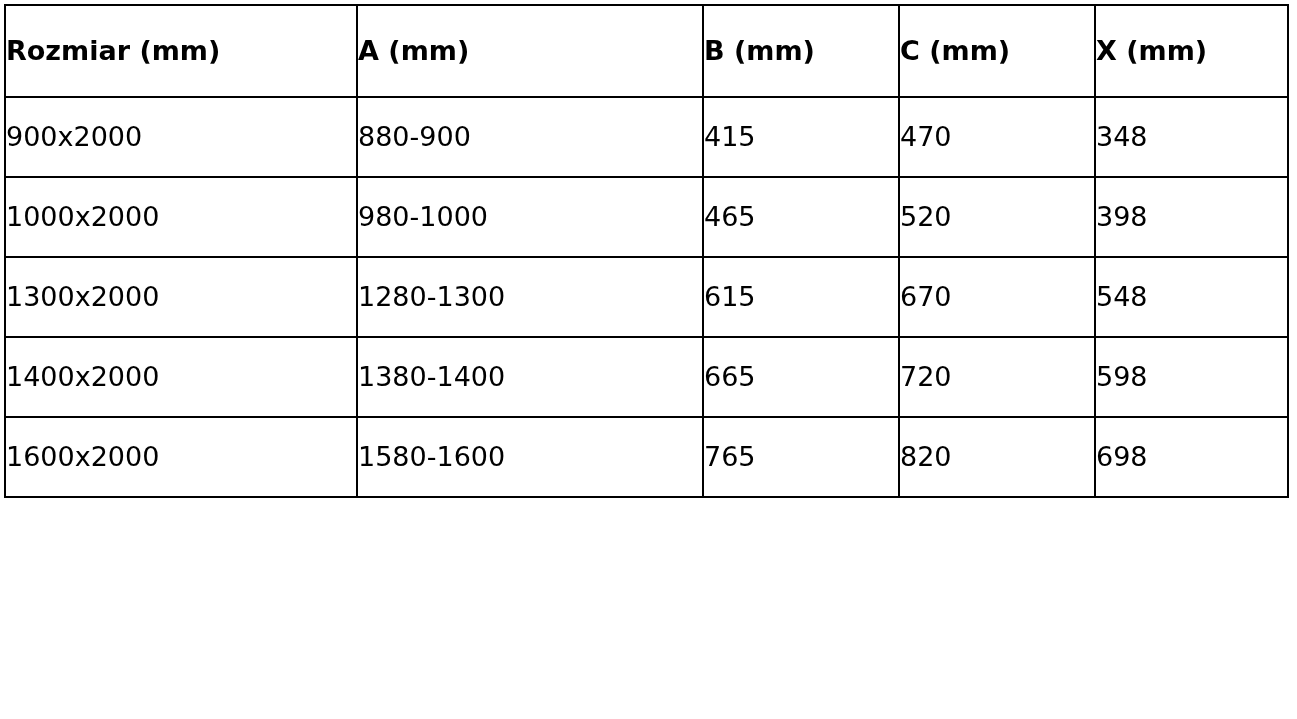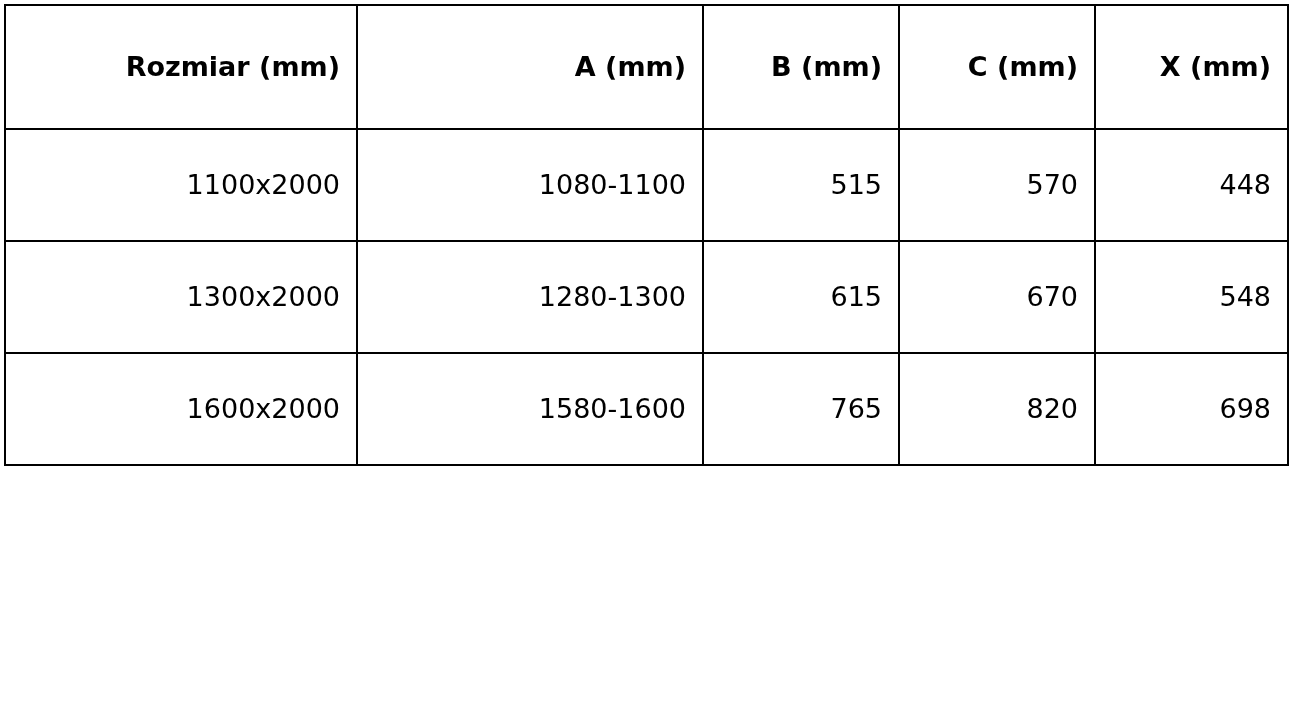--- a/index.html
+++ b/index.html
@@ -28,23 +28,23 @@
   }
   table.spec-table col.c0 { width: 352px; }
   table.spec-table col.c1 { width: 346px; }
   table.spec-table col.c2 { width: 196px; }
   table.spec-table col.c3 { width: 196px; }
   table.spec-table col.c4 { width: 193px; }
 
   table.spec-table th,
   table.spec-table td {
     border: 2px solid #000000;
-    text-align: right;
+    text-align: left;
     vertical-align: middle;
-    padding: 16px;
+    padding: 0;
     height: 78px;
     font-size: 27px;
     line-height: 1.1;
   }
   table.spec-table thead th {
     font-weight: bold;
     height: 90px;
     font-size: 27px;
   }
   table.spec-table tbody td {
@@ -70,32 +70,46 @@
       <tr>
         <th>Rozmiar (mm)</th>
         <th>A (mm)</th>
         <th>B (mm)</th>
         <th>C (mm)</th>
         <th>X (mm)</th>
       </tr>
     </thead>
     <tbody>
       <tr>
-        <td>1100x2000</td>
-        <td>1080-1100</td>
-        <td>515</td>
-        <td>570</td>
-        <td>448</td>
+        <td>900x2000</td>
+        <td>880-900</td>
+        <td>415</td>
+        <td>470</td>
+        <td>348</td>
+      </tr>
+      <tr>
+        <td>1000x2000</td>
+        <td>980-1000</td>
+        <td>465</td>
+        <td>520</td>
+        <td>398</td>
       </tr>
       <tr>
         <td>1300x2000</td>
         <td>1280-1300</td>
         <td>615</td>
         <td>670</td>
         <td>548</td>
+      </tr>
+      <tr>
+        <td>1400x2000</td>
+        <td>1380-1400</td>
+        <td>665</td>
+        <td>720</td>
+        <td>598</td>
       </tr>
       <tr>
         <td>1600x2000</td>
         <td>1580-1600</td>
         <td>765</td>
         <td>820</td>
         <td>698</td>
       </tr>
     </tbody>
   </table>

